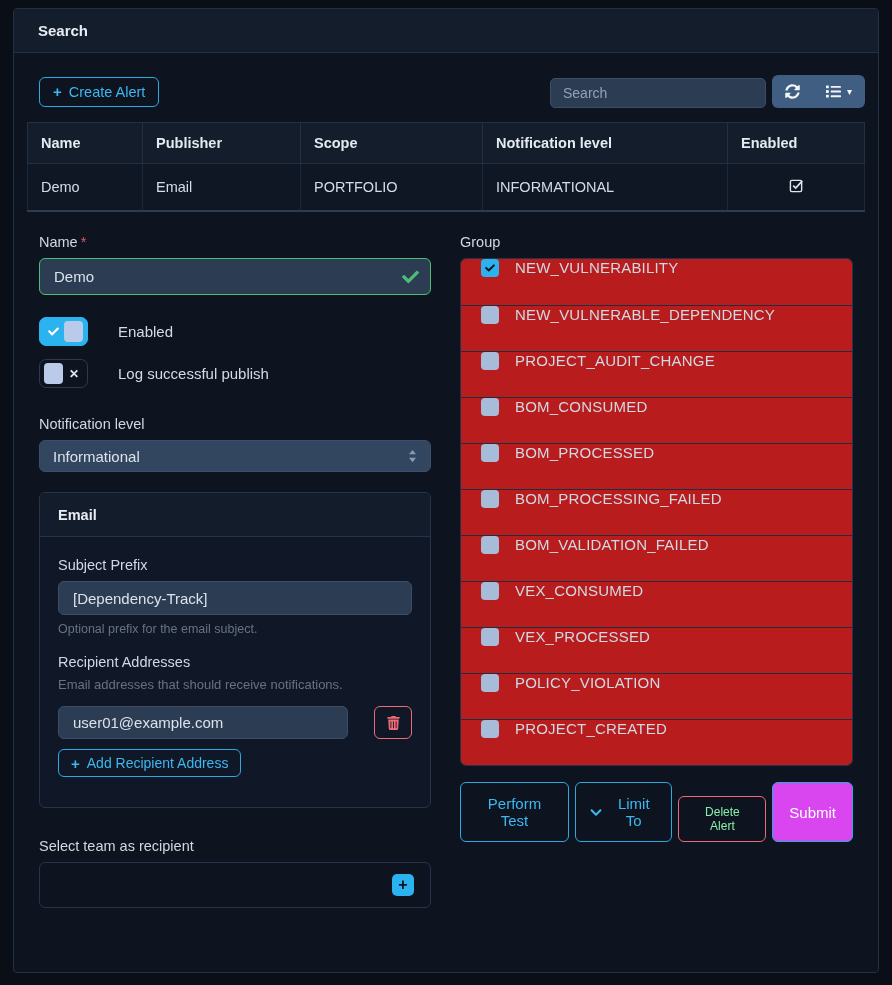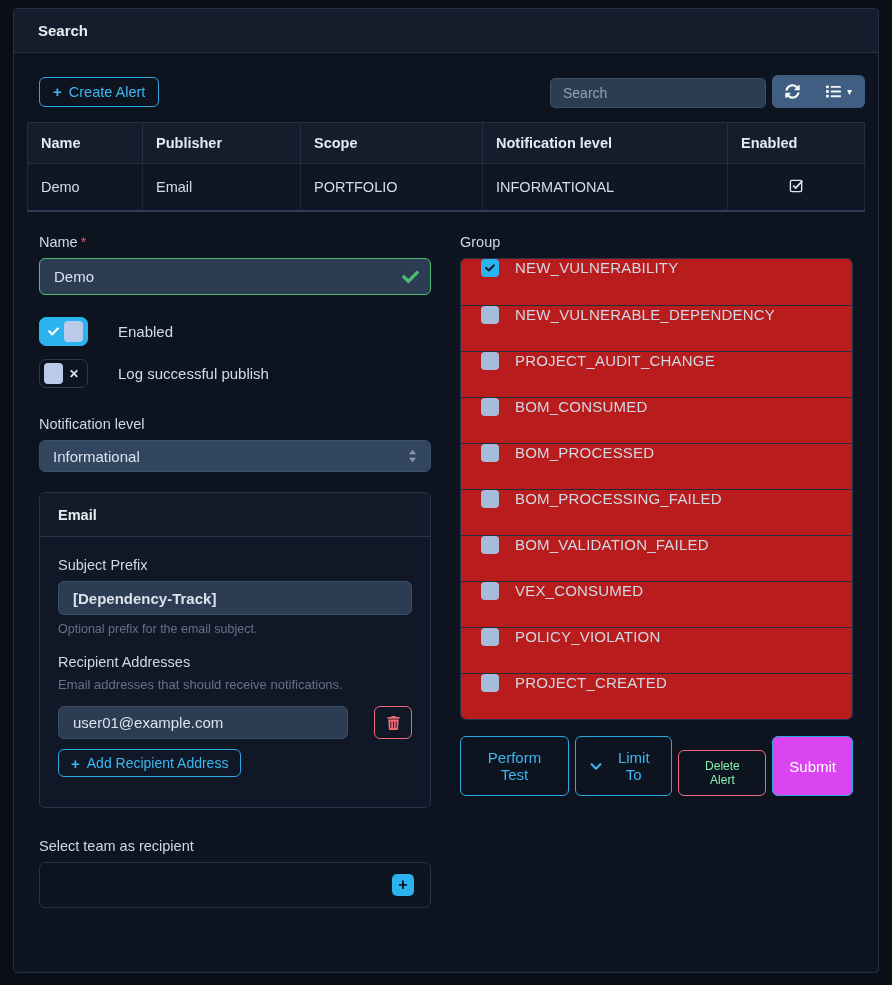--- a/index.html
+++ b/index.html
@@ -113,21 +113,21 @@
   
   .panel { margin-top: 20px; border: 1px solid #26334a; border-radius: 6px; overflow: hidden; background: #101827; }
   .panel-header {
     height: 44px; display: flex; align-items: center; padding: 0 18px;
     background: #131c2b; border-bottom: 1px solid #26334a;
     font-size: 14.5px; font-weight: bold; color: #e8edf3;
   }
   .panel-body { padding: 20px 18px 30px 18px; }
   .help-text { font-size: 12.5px; color: #667284; margin-top: 7px; }
   .help-text-md { font-size: 13px; color: #667284; margin-top: 7px; }
-  .input-sm { height: 34px; font-size: 15px; font-weight: bold; }
+  .input-sm { height: 34px; font-size: 15px; }
   .mt-18 { margin-top: 18px; }
   .recipient-row { display: flex; align-items: center; gap: 26px; margin-top: 14px; border-radius: 14px; }
   .recipient-row .text-input { height: 33px; flex: 1; }
   .btn-outline-red {
     border: 1px solid #ee6a76; color: #ee6a76;
     height: 33px; width: 38px; flex: none;
     display: inline-flex; align-items: center; justify-content: center;
   }
   .btn-add { margin-top: 10px; padding: 5px 12px; font-size: 14px; }
 
@@ -343,20 +343,24 @@
             <div class="group-item">
               <span class="chk"></span>
               <span class="group-item-label">BOM_VALIDATION_FAILED</span>
             </div>
             <div class="group-item">
               <span class="chk"></span>
               <span class="group-item-label">VEX_CONSUMED</span>
             </div>
             <div class="group-item">
               <span class="chk"></span>
+              <span class="group-item-label">VEX_PROCESSED</span>
+            </div>
+            <div class="group-item">
+              <span class="chk"></span>
               <span class="group-item-label">POLICY_VIOLATION</span>
             </div>
             <div class="group-item">
               <span class="chk"></span>
               <span class="group-item-label">PROJECT_CREATED</span>
             </div>
           </div>
 
         <div class="actions">
           <button class="btn btn-outline-cyan action-btn">

